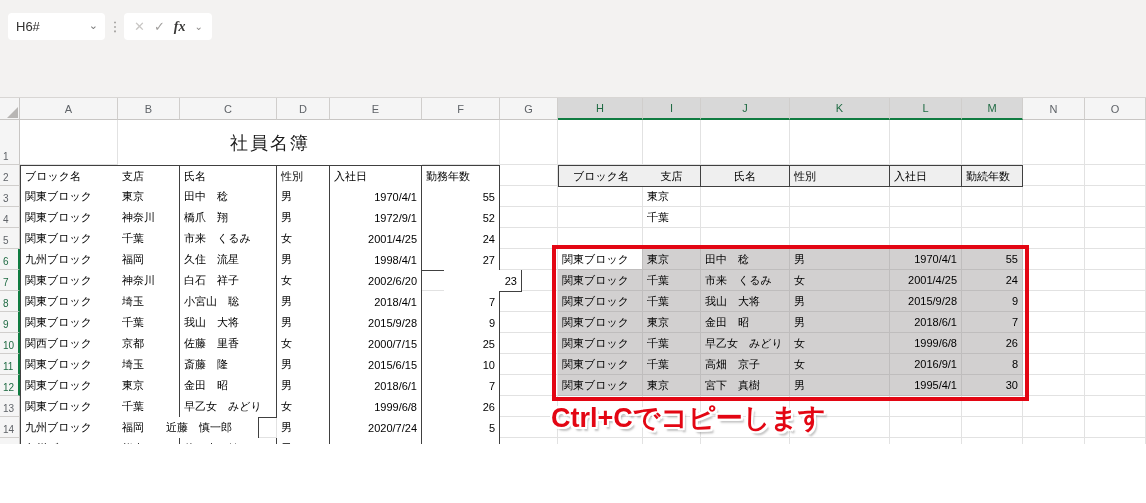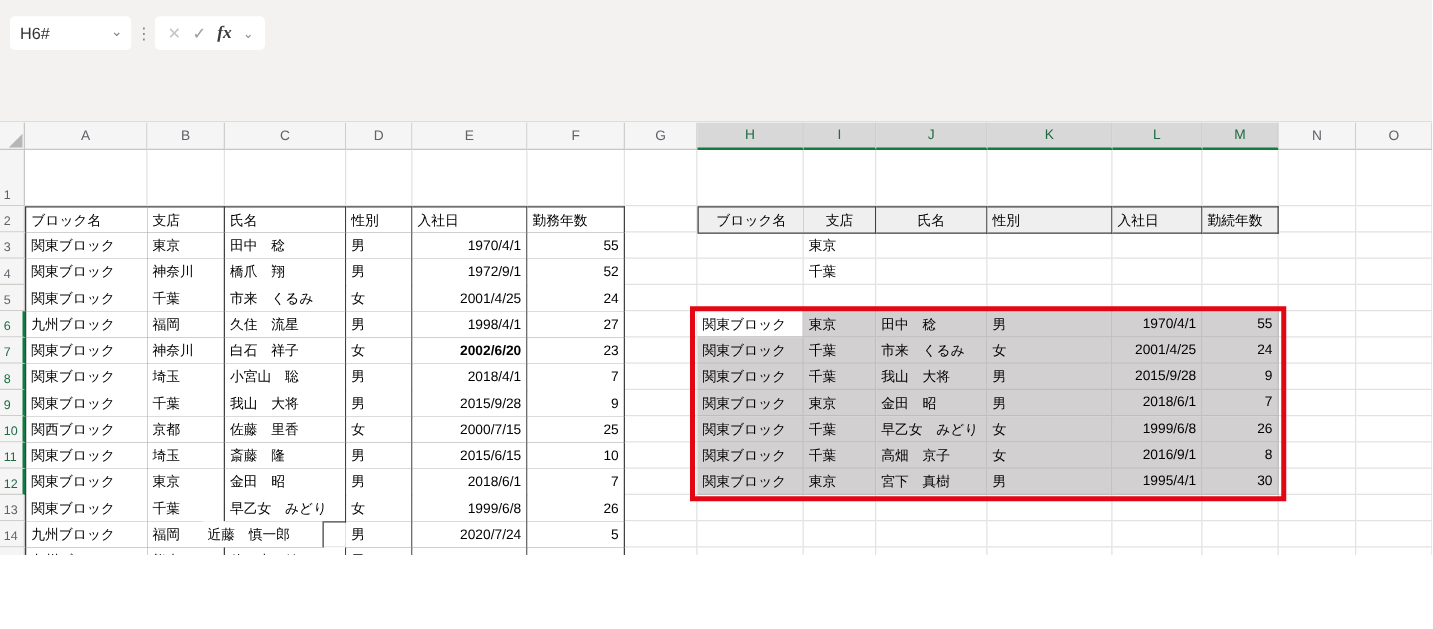--- a/index.html
+++ b/index.html
@@ -367,20 +367,21 @@
       <div class="gcell abs" style="left: 422px; top: 340px; width: 78px; height: 21px;"></div>
       <div class="gcell abs" style="left: 500px; top: 340px; width: 58px; height: 21px;"></div>
       <div class="gcell abs" style="left: 558px; top: 340px; width: 85px; height: 21px;"></div>
       <div class="gcell abs" style="left: 643px; top: 340px; width: 58px; height: 21px;"></div>
       <div class="gcell abs" style="left: 701px; top: 340px; width: 89px; height: 21px;"></div>
       <div class="gcell abs" style="left: 790px; top: 340px; width: 100px; height: 21px;"></div>
       <div class="gcell abs" style="left: 890px; top: 340px; width: 72px; height: 21px;"></div>
       <div class="gcell abs" style="left: 962px; top: 340px; width: 61px; height: 21px;"></div>
       <div class="gcell abs" style="left: 1023px; top: 340px; width: 62px; height: 21px;"></div>
       <div class="gcell abs" style="left: 1085px; top: 340px; width: 61px; height: 21px;"></div>
+      <div class=" abs" id="title-patch" style="left: 118px; top: 22px; width: 304px; height: 45px;">社員名簿</div>
       <div class="tcell al abs" style="left: 20px; top: 67px; width: 99px; height: 22px; border-left: 1px solid rgb(64, 64, 64); border-top: 1px solid rgb(64, 64, 64);">ブロック名</div>
       <div class="tcell al abs" style="left: 118px; top: 67px; width: 62px; height: 22px; border-top: 1px solid rgb(64, 64, 64);">支店</div>
       <div class="tcell al abs" style="left: 180px; top: 67px; width: 97px; height: 22px; border-top: 1px solid rgb(64, 64, 64);">氏名</div>
       <div class="tcell al abs" style="left: 277px; top: 67px; width: 53px; height: 22px; border-top: 1px solid rgb(64, 64, 64);">性別</div>
       <div class="tcell al abs" style="left: 330px; top: 67px; width: 92px; height: 22px; border-top: 1px solid rgb(64, 64, 64);">入社日</div>
       <div class="tcell al abs" style="left: 422px; top: 67px; width: 78px; height: 22px; border-top: 1px solid rgb(64, 64, 64);">勤務年数</div>
       <div class="tcell al abs" style="left: 20px; top: 88px; width: 99px; height: 22px; border-left: 1px solid rgb(64, 64, 64);">関東ブロック</div>
       <div class="tcell al abs" style="left: 118px; top: 88px; width: 62px; height: 22px;">東京</div>
       <div class="tcell al abs" style="left: 180px; top: 88px; width: 97px; height: 22px;">田中　稔</div>
       <div class="tcell al abs" style="left: 277px; top: 88px; width: 53px; height: 22px;">男</div>
@@ -401,22 +402,22 @@
       <div class="tcell al abs" style="left: 20px; top: 151px; width: 99px; height: 22px; border-left: 1px solid rgb(64, 64, 64);">九州ブロック</div>
       <div class="tcell al abs" style="left: 118px; top: 151px; width: 62px; height: 22px;">福岡</div>
       <div class="tcell al abs" style="left: 180px; top: 151px; width: 97px; height: 22px;">久住　流星</div>
       <div class="tcell al abs" style="left: 277px; top: 151px; width: 53px; height: 22px;">男</div>
       <div class="tcell ar abs" style="left: 330px; top: 151px; width: 92px; height: 22px;">1998/4/1</div>
       <div class="tcell ar abs" style="left: 422px; top: 151px; width: 78px; height: 22px;">27</div>
       <div class="tcell al abs" style="left: 20px; top: 172px; width: 99px; height: 22px; border-left: 1px solid rgb(64, 64, 64);">関東ブロック</div>
       <div class="tcell al abs" style="left: 118px; top: 172px; width: 62px; height: 22px;">神奈川</div>
       <div class="tcell al abs" style="left: 180px; top: 172px; width: 97px; height: 22px;">白石　祥子</div>
       <div class="tcell al abs" style="left: 277px; top: 172px; width: 53px; height: 22px;">女</div>
-      <div class="tcell ar abs" style="left: 330px; top: 172px; width: 92px; height: 22px; font-weight: bold;">2002/6/20</div>
-      <div class="tcell ar abs" style="left: 422px; top: 172px; width: 78px; height: 22px;">23</div>
+      <div class="tcell ar abs" style="left: 330px; top: 172px; width: 92px; height: 22px;">2002/6/20</div>
+      <div class="tcell ar abs" style="left: 444px; top: 172px; width: 78px; height: 22px;">23</div>
       <div class="tcell al abs" style="left: 20px; top: 193px; width: 99px; height: 22px; border-left: 1px solid rgb(64, 64, 64);">関東ブロック</div>
       <div class="tcell al abs" style="left: 118px; top: 193px; width: 62px; height: 22px;">埼玉</div>
       <div class="tcell al abs" style="left: 180px; top: 193px; width: 97px; height: 22px;">小宮山　聡</div>
       <div class="tcell al abs" style="left: 277px; top: 193px; width: 53px; height: 22px;">男</div>
       <div class="tcell ar abs" style="left: 330px; top: 193px; width: 92px; height: 22px;">2018/4/1</div>
       <div class="tcell ar abs" style="left: 422px; top: 193px; width: 78px; height: 22px;">7</div>
       <div class="tcell al abs" style="left: 20px; top: 214px; width: 99px; height: 22px; border-left: 1px solid rgb(64, 64, 64);">関東ブロック</div>
       <div class="tcell al abs" style="left: 118px; top: 214px; width: 62px; height: 22px;">千葉</div>
       <div class="tcell al abs" style="left: 180px; top: 214px; width: 97px; height: 22px;">我山　大将</div>
       <div class="tcell al abs" style="left: 277px; top: 214px; width: 53px; height: 22px;">男</div>
@@ -506,15 +507,16 @@
       <div class="selcell al abs" style="left: 643px; top: 277px; width: 58px; height: 21px;">東京</div>
       <div class="selcell al abs" style="left: 701px; top: 277px; width: 89px; height: 21px;">宮下　真樹</div>
       <div class="selcell al abs" style="left: 790px; top: 277px; width: 100px; height: 21px;">男</div>
       <div class="selcell ar abs" style="left: 890px; top: 277px; width: 72px; height: 21px;">1995/4/1</div>
       <div class="selcell ar abs" style="left: 962px; top: 277px; width: 61px; height: 21px;">30</div>
     </div>
 
   <div id="red-box" style="left: 552px; top: 245px; width: 477px; height: 156px;"></div>
 
   <div id="red-note">
+    <div>Ctrl+Cでコピーします</div>
   </div>
 
 </div>
 
 </body></html>

